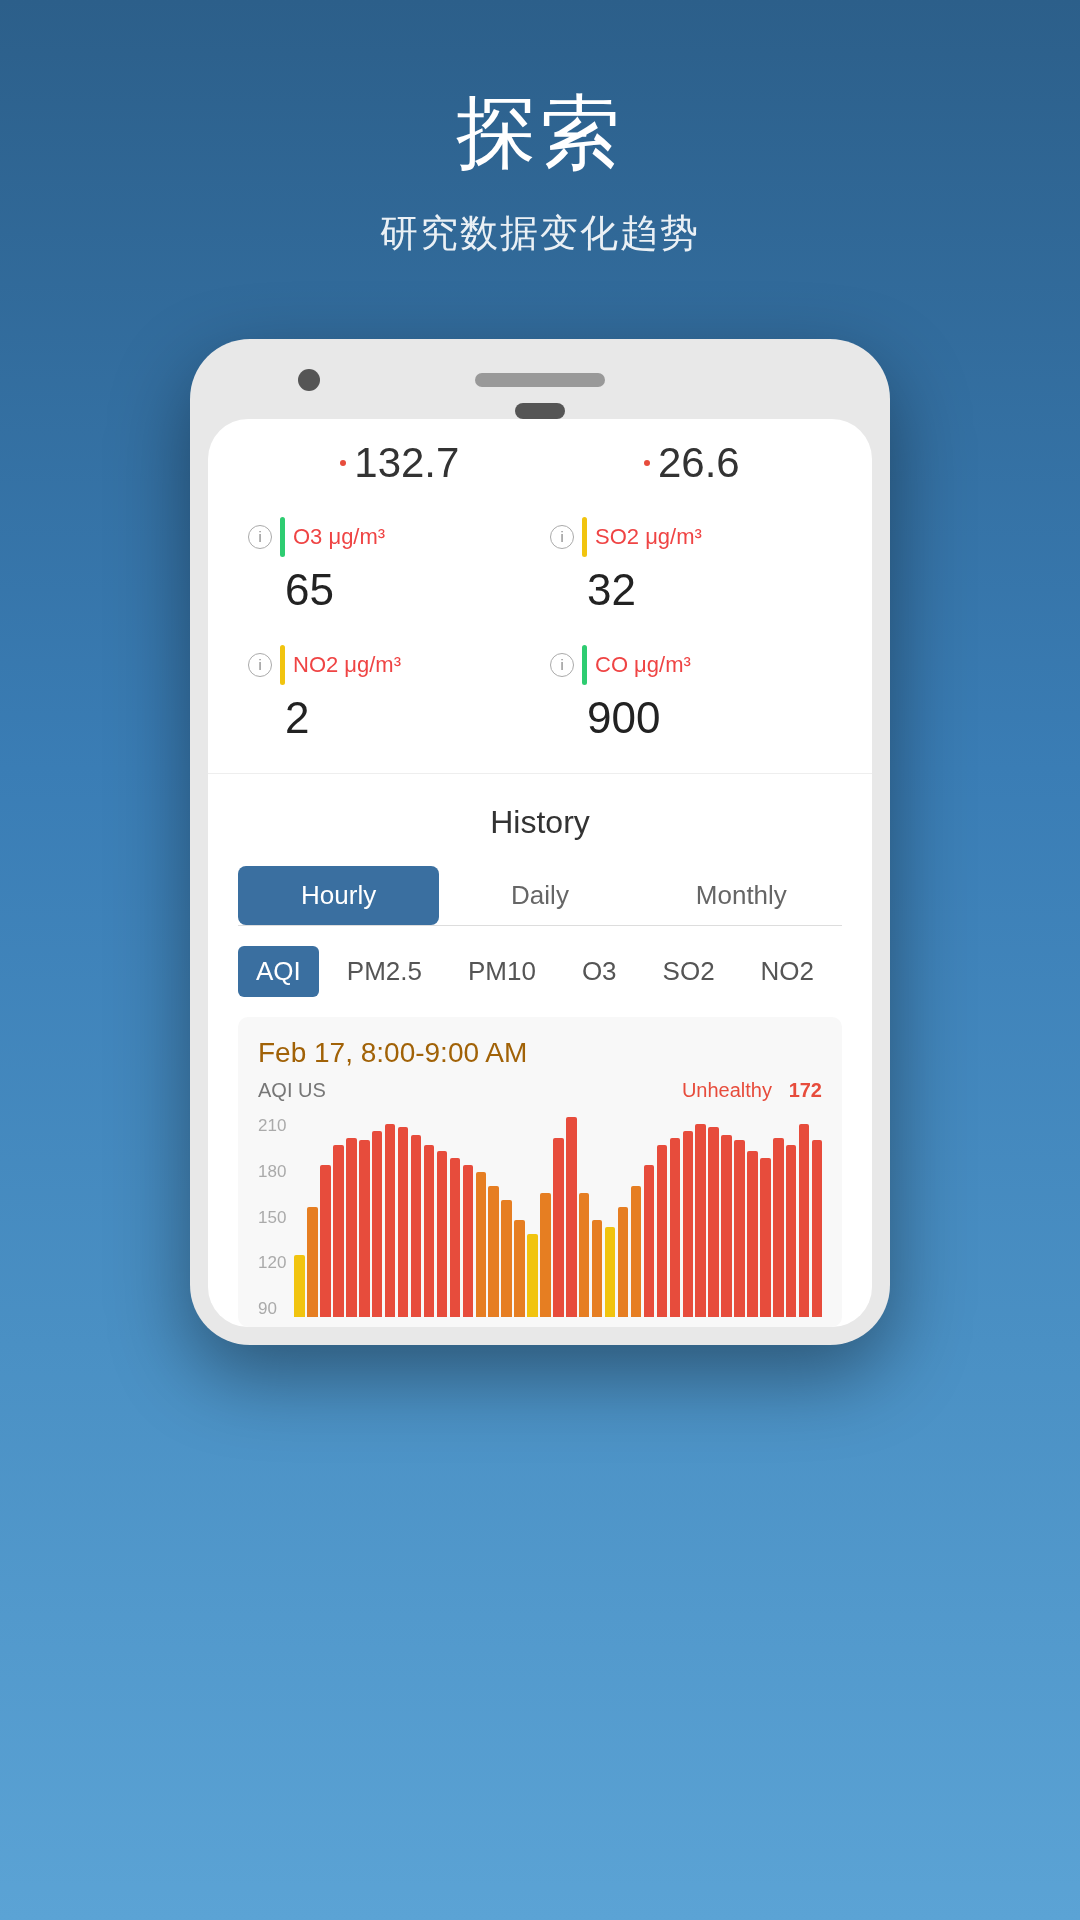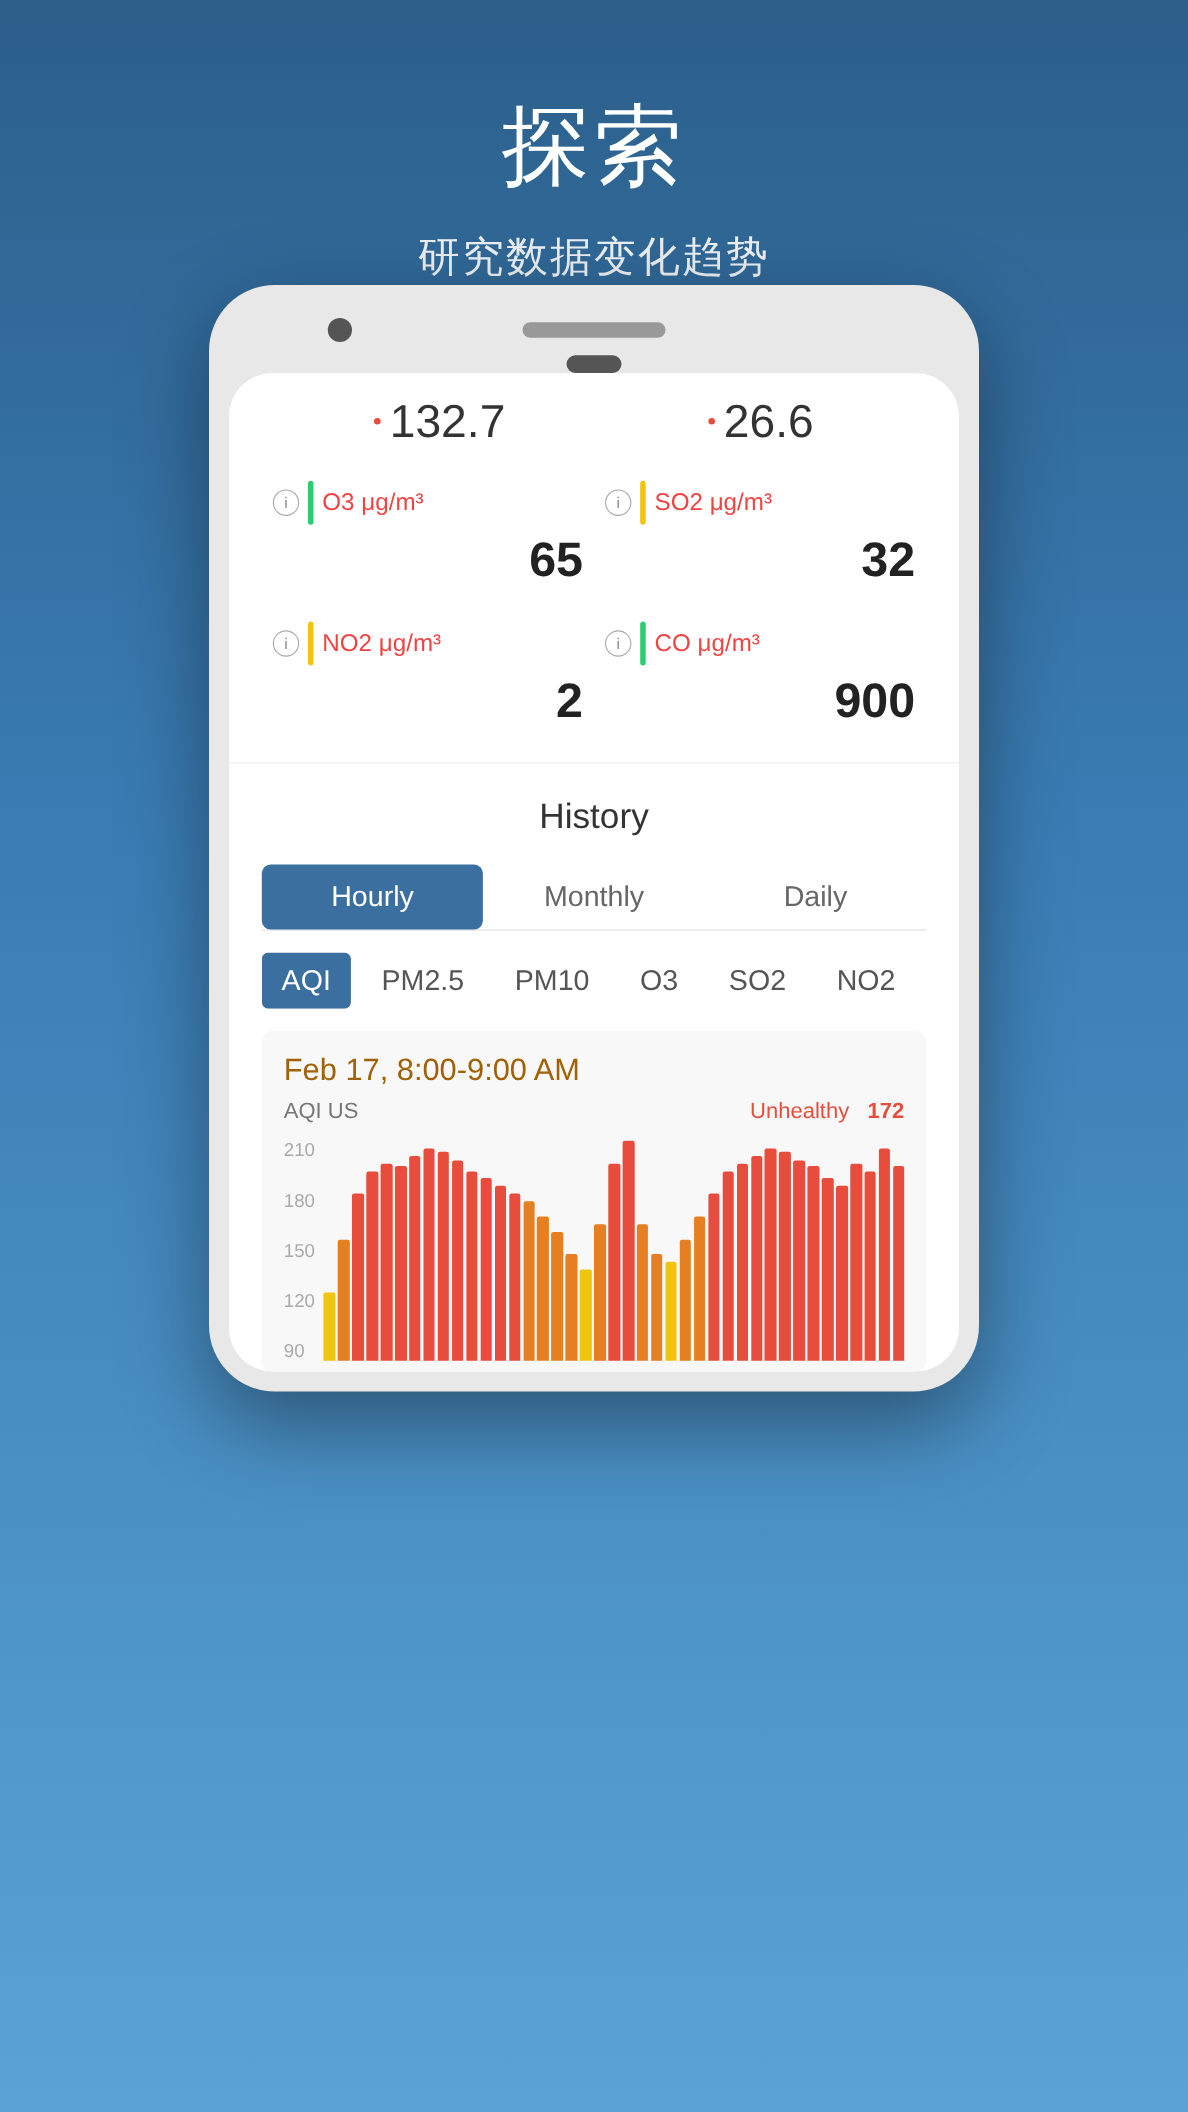--- a/index.html
+++ b/index.html
@@ -26,20 +26,21 @@
 
     .page-subtitle {
       color: rgba(255,255,255,0.9);
       font-size: 38px;
       font-weight: 300;
       margin-top: 20px;
       letter-spacing: 2px;
     }
 
     .phone-wrapper {
+      margin-top: 80px;
       width: 700px;
       background: #e8e8e8;
       border-radius: 60px;
       padding: 18px;
       box-shadow: 0 30px 80px rgba(0,0,0,0.4);
       position: relative;
     }
 
     .phone-top-bar {
       display: flex;
@@ -159,24 +160,23 @@
     .color-bar.yellow { background: #f1c40f; }
 
     .metric-label {
       font-size: 22px;
       color: #ef4444;
       font-weight: 400;
     }
 
     .metric-value {
       font-size: 44px;
-      font-weight: 700;
+      font-weight: 400;
       color: #222;
       margin-left: 37px;
-      text-align: right;
     }
 
     
     .history-section {
       padding: 30px 30px 0 30px;
     }
 
     .history-title {
       text-align: center;
       font-size: 32px;
@@ -359,22 +359,22 @@
             <span class="metric-value">900</span>
           </div>
         </div>
       </div>
 
       <div class="history-section">
         <h2 class="history-title">History</h2>
 
         <div class="time-tabs">
           <div class="time-tab active">Hourly</div>
+          <div class="time-tab">Daily</div>
           <div class="time-tab">Monthly</div>
-          <div class="time-tab">Daily</div>
         </div>
 
         <div class="pollutant-tabs">
           <div class="pollutant-tab active">AQI</div>
           <div class="pollutant-tab">PM2.5</div>
           <div class="pollutant-tab">PM10</div>
           <div class="pollutant-tab">O3</div>
           <div class="pollutant-tab">SO2</div>
           <div class="pollutant-tab">NO2</div>
         </div>

